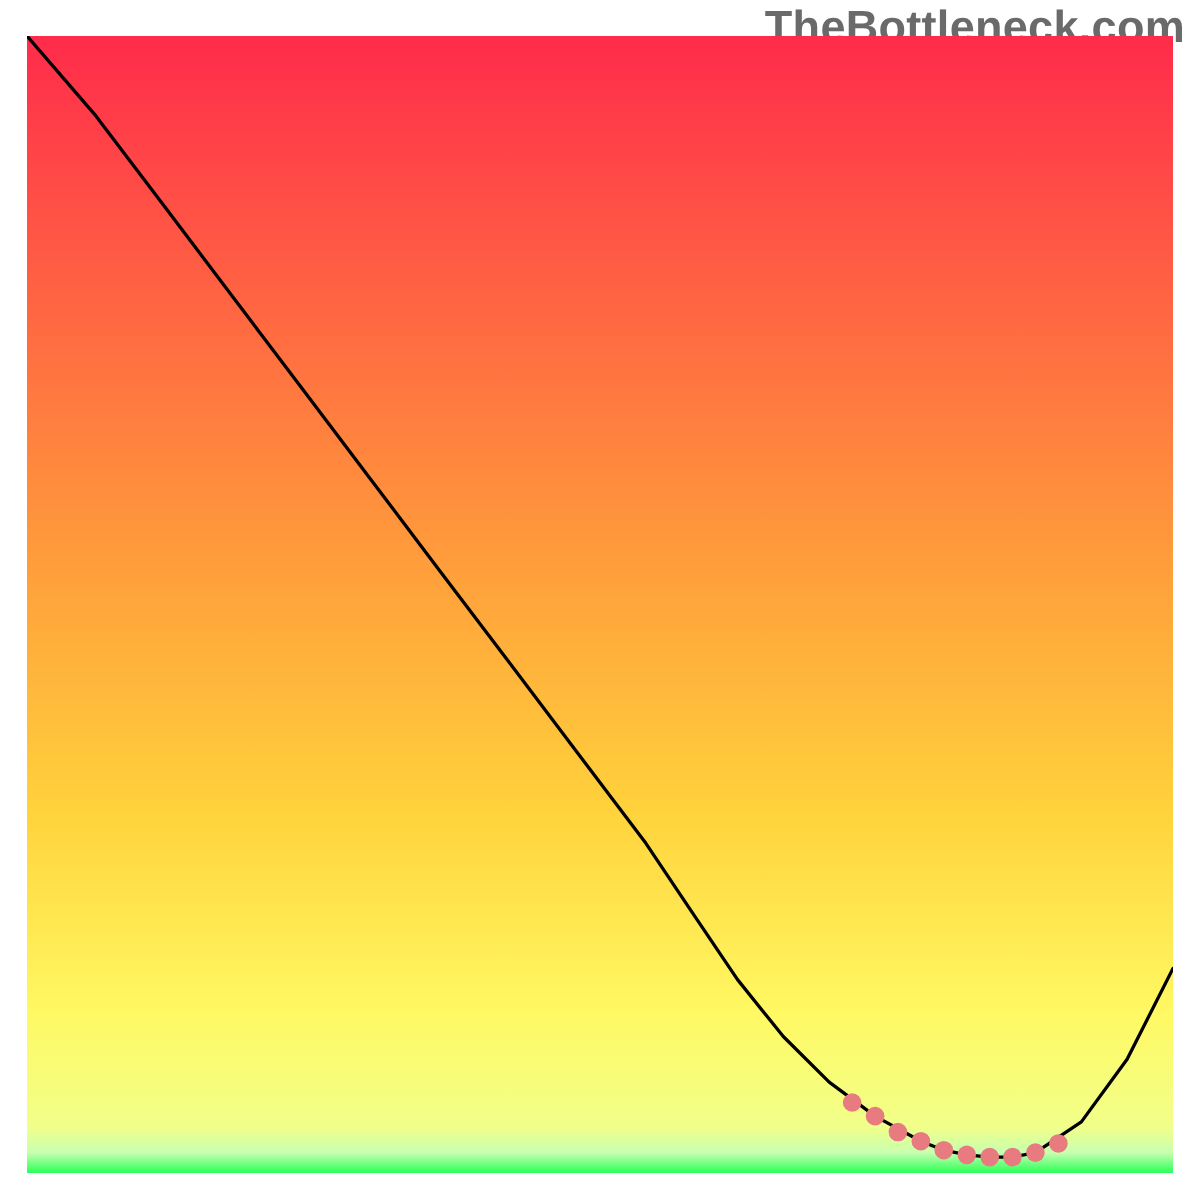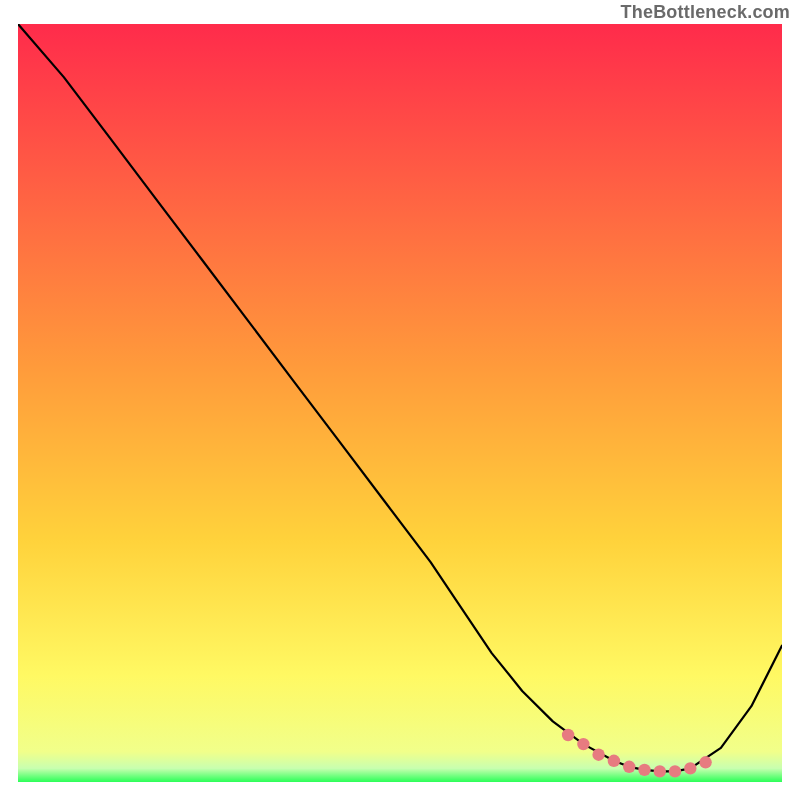--- a/index.html
+++ b/index.html
@@ -7,21 +7,21 @@
   .stage {
     position: relative;
     width: 800px;
     height: 800px;
   }
   .watermark {
     position: absolute;
     top: 2px;
     right: 10px;
     font-family: Arial, Helvetica, sans-serif;
-    font-size: 18px;
+    font-size: 30px;
     font-weight: 600;
     color: #6a6a6a;
     letter-spacing: 0.2px;
   }
   .plot {
     position: absolute;
     left: 18px;
     top: 24px;
     width: 764px;
     height: 758px;

